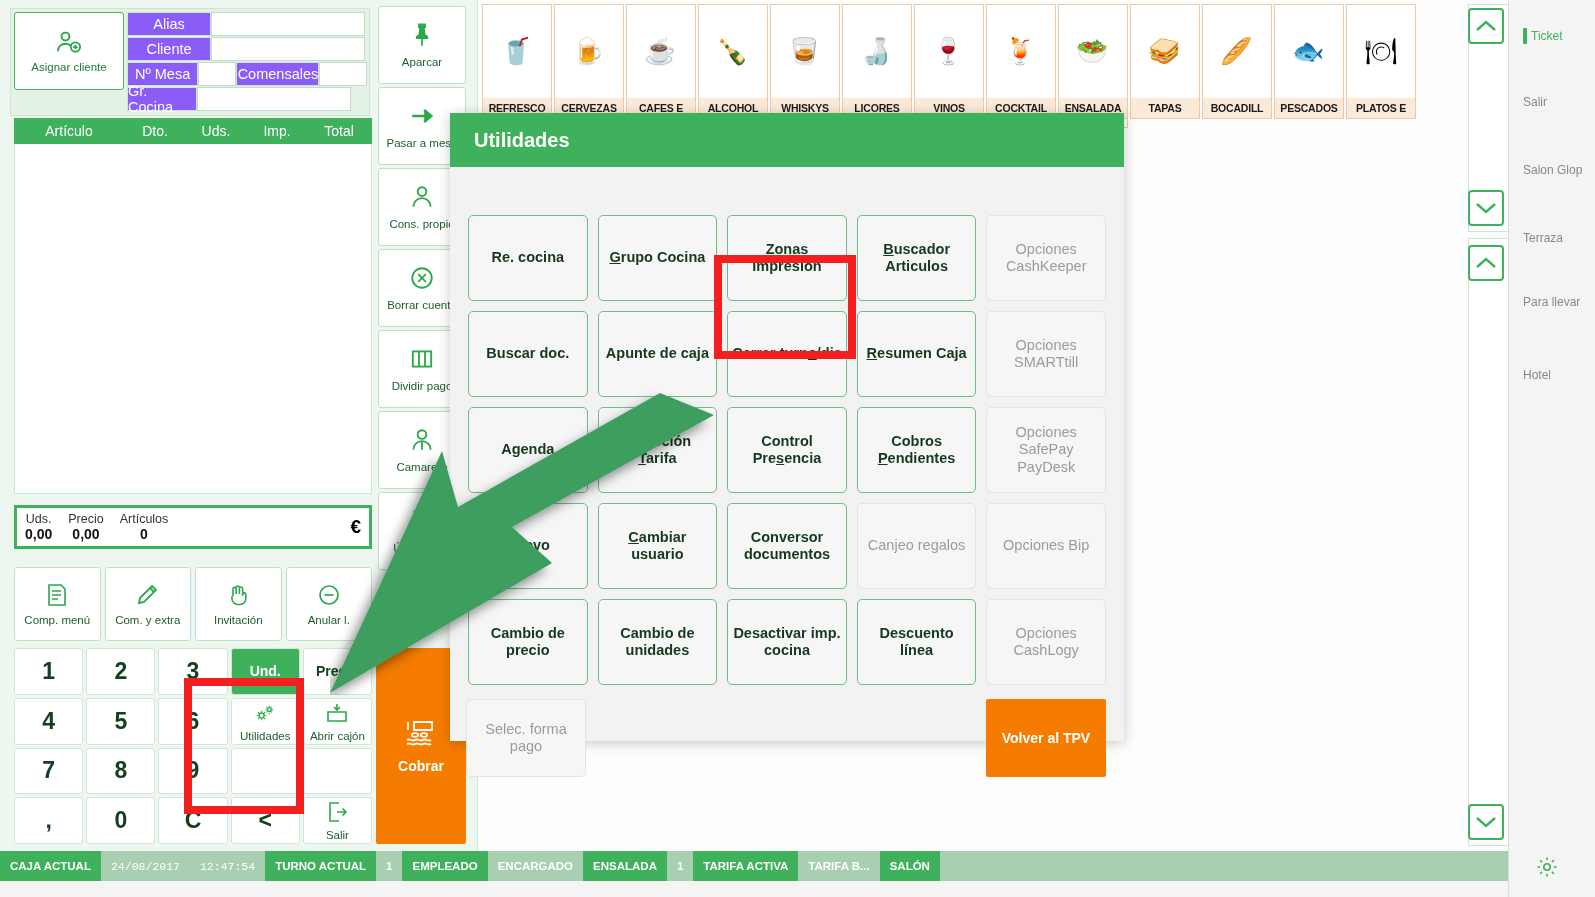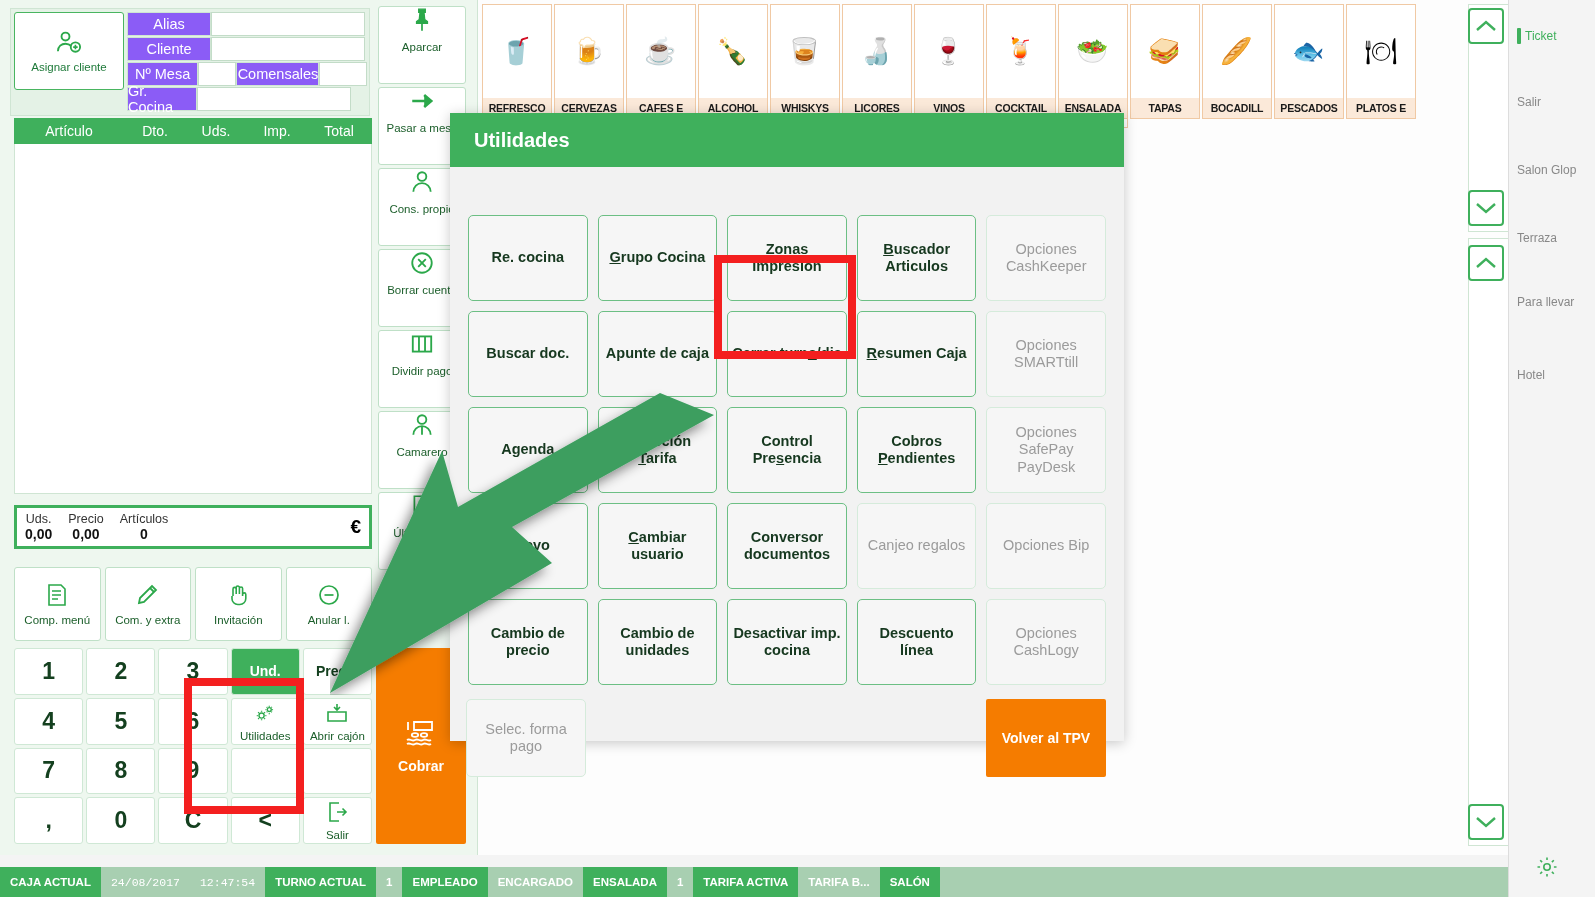--- a/index.html
+++ b/index.html
@@ -97,21 +97,21 @@
   }
   .cobrar svg { width: 34px; height: 30px; }
 
   
   .fn-col {
     position: absolute; left: 378px; top: 6px; width: 88px;
   }
   .fn-btn {
     width: 88px; height: 78px; background: #fff; border: 1px solid #bfe0c7;
     border-radius: 3px; margin-bottom: 3px;
-    display: flex; flex-direction: column; align-items: center; 
+    display: flex; flex-direction: column; align-items: center; justify-content: center;
     gap: 6px; color: #1b5e2a; font-size: 11.5px; overflow: hidden; white-space: nowrap;
   }
   .fn-btn svg { width: 26px; height: 26px; }
 
   
   .prod-area {
     position: absolute; left: 478px; top: 0; width: 1030px; height: 855px;
     background: #fdfdfd;
   }
   .cat-strip {
@@ -137,29 +137,29 @@
     background: #fff; display: flex; align-items: center; justify-content: center;
   }
   .arrow-btn svg { width: 22px; height: 14px; }
 
   
   .right-bar {
     position: absolute; left: 1508px; top: 0; width: 87px; height: 897px;
     background: #f4f4f4; border-left: 1px solid #ddd;
   }
   .zone-item {
-    position: absolute; left: 8px; font-size: 12px; color: #888;
+    position: absolute; left: 14px; font-size: 12px; color: #888;
     display: flex; align-items: center; gap: 4px; white-space: nowrap;
   }
   .zone-item.active { color: #3fb05c; }
   .zone-bar { width: 4px; height: 16px; background: #3fb05c; border-radius: 1px; }
 
   
   .status-bar {
-    position: absolute; left: 0; bottom: 0; width: 1508px; height: 30px;
+    position: absolute; left: 0; bottom: 16px; width: 1508px; height: 30px;
     display: flex; align-items: stretch; background: #a8cfb1;
     font-size: 11.5px; color: #fff; font-weight: bold;
   }
   .st-cell { display: flex; align-items: center; justify-content: center; padding: 0 10px; }
   .st-cell.dark { background: #3fb05c; }
   .st-cell.light { background: #a8cfb1; }
   .st-cell.mono { font-family: "Liberation Mono", monospace; font-weight: normal; }
 
   
   .dialog {

